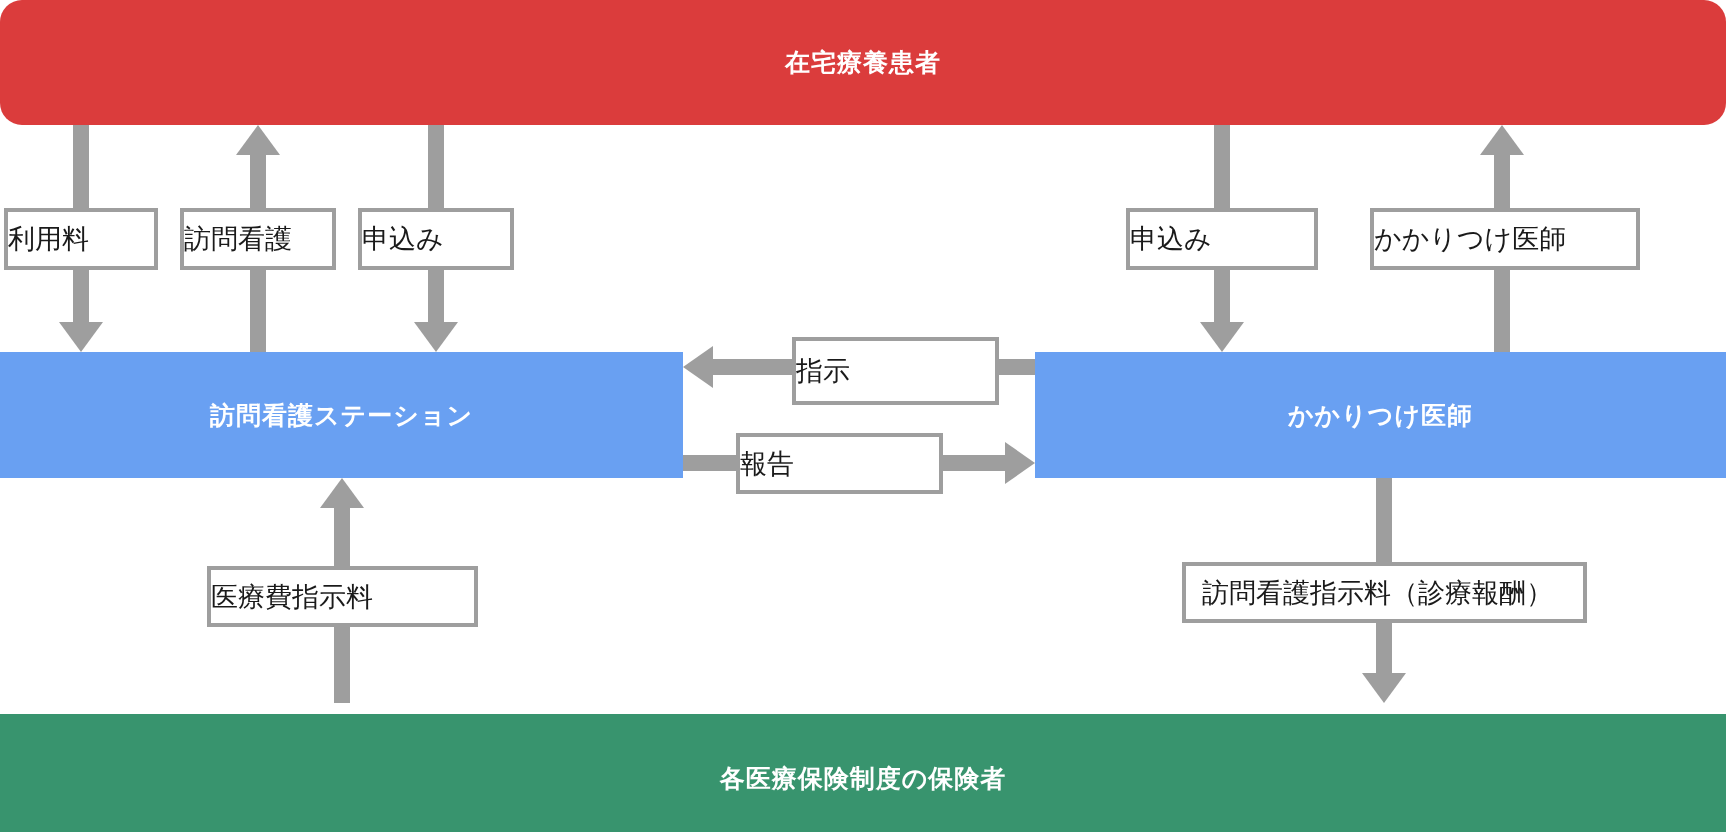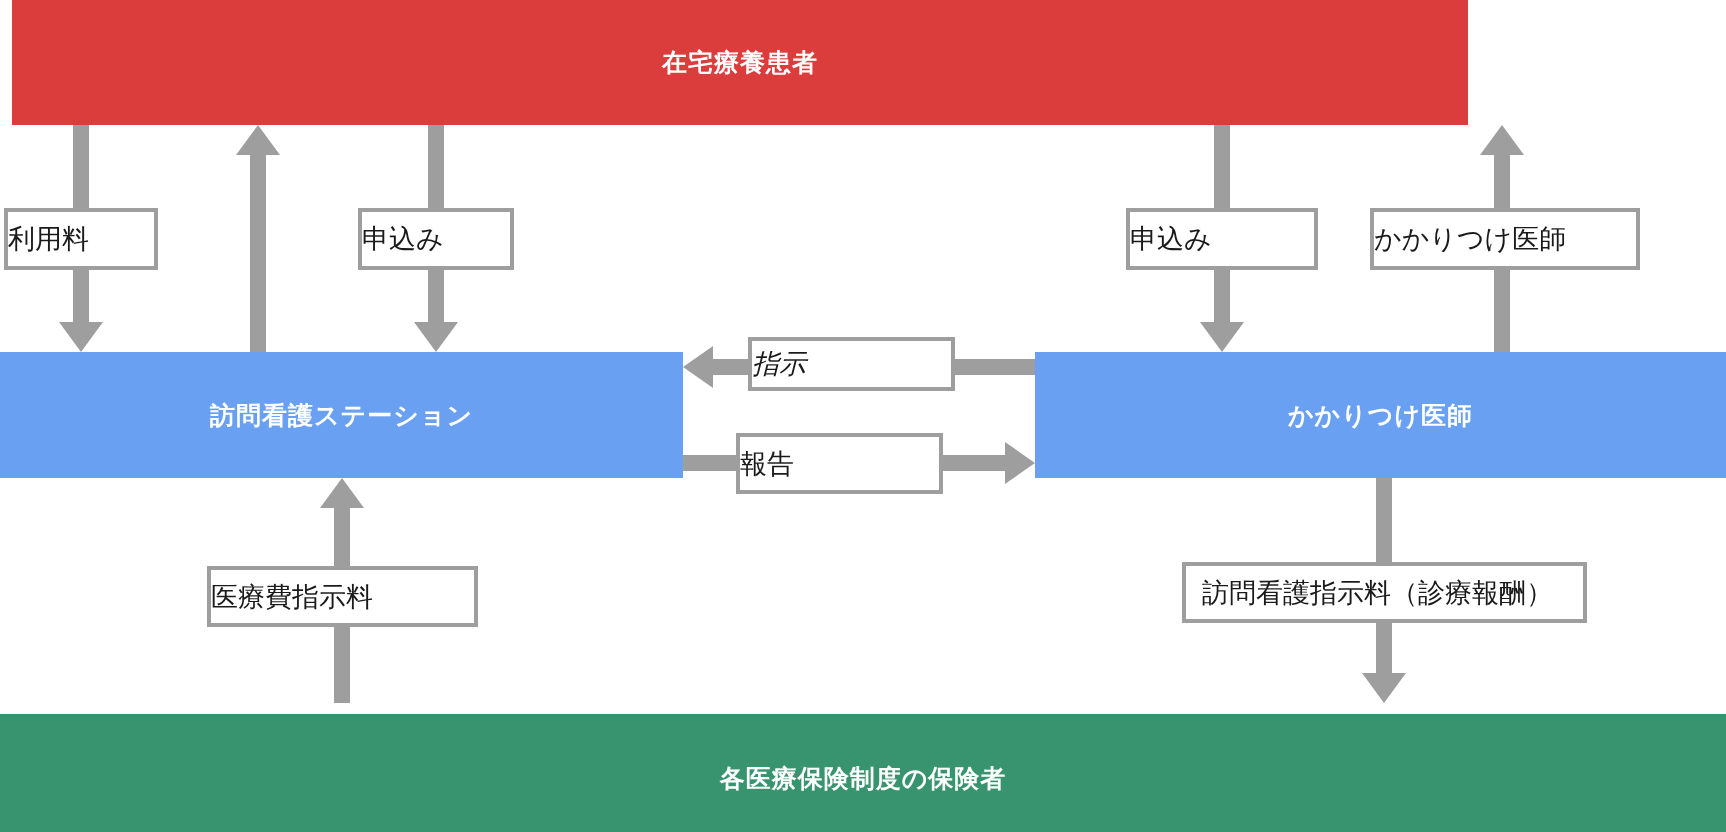--- a/index.html
+++ b/index.html
@@ -19,21 +19,21 @@
   }
   
   .bar{
     position:absolute;
     display:flex;align-items:center;justify-content:center;
     z-index:0;
   }
   .bar .bar-label{
     color:#ffffff;font-weight:bold;font-size:25px;letter-spacing:1px;
   }
-  .bar.patient{left:12px;top:0;width:1456px;height:125px;background:var(--red);}
+  .bar.patient{left:0;top:0;width:1726px;height:125px;background:var(--red);border-radius:22px;}
   .bar.station{left:0;top:352px;width:683px;height:126px;background:var(--blue);}
   .bar.doctor{left:1035px;top:352px;width:691px;height:126px;background:var(--blue);}
   .bar.insurer{left:0;top:703px;width:1726px;height:129px;background:var(--green);margin-top:11px;}
 
   
   .shaft-v{position:absolute;width:16px;background:var(--gray);z-index:1;}
   .shaft-h{position:absolute;height:16px;background:var(--gray);z-index:1;}
   .head{position:absolute;width:0;height:0;z-index:1;}
   .head-down{border-left:22px solid transparent;border-right:22px solid transparent;border-top:30px solid var(--gray);}
   .head-up{border-left:22px solid transparent;border-right:22px solid transparent;border-bottom:30px solid var(--gray);}
@@ -96,30 +96,33 @@
 
   <div class="head head-up" style="left:320px;top:478px;"></div>
   <div class="shaft-v" style="left:334px;top:508px;height:195px;"></div>
 
   <div class="shaft-v" style="left:1376px;top:478px;height:195px;"></div>
   <div class="head head-down" style="left:1362px;top:673px;"></div>
 
   <div class="label-box" style="left:4px;top:208px;width:154px;height:62px;">
     <span>利用料</span>
   </div>
+  <div class="label-box" style="left:180px;top:208px;width:156px;height:62px;">
+    <span>訪問看護</span>
+  </div>
   <div class="label-box" style="left:358px;top:208px;width:156px;height:62px;">
     <span>申込み</span>
   </div>
   <div class="label-box" style="left:1126px;top:208px;width:192px;height:62px;">
     <span>申込み</span>
   </div>
   <div class="label-box" style="left:1370px;top:208px;width:270px;height:62px;">
     <span>かかりつけ医師</span>
   </div>
-  <div class="label-box" style="left:748px;top:337px;width:207px;height:54px;font-style:italic;">
+  <div class="label-box" style="left:792px;top:337px;width:207px;height:68px;">
     <span>指示</span>
   </div>
   <div class="label-box" style="left:736px;top:433px;width:207px;height:61px;">
     <span>報告</span>
   </div>
   <div class="label-box" style="left:207px;top:566px;width:271px;height:61px;">
     <span>医療費指示料</span>
   </div>
   <div class="label-box" style="left:1182px;top:562px;width:405px;height:61px;padding-left:16px;">
     <span>訪問看護指示料（診療報酬）</span>

